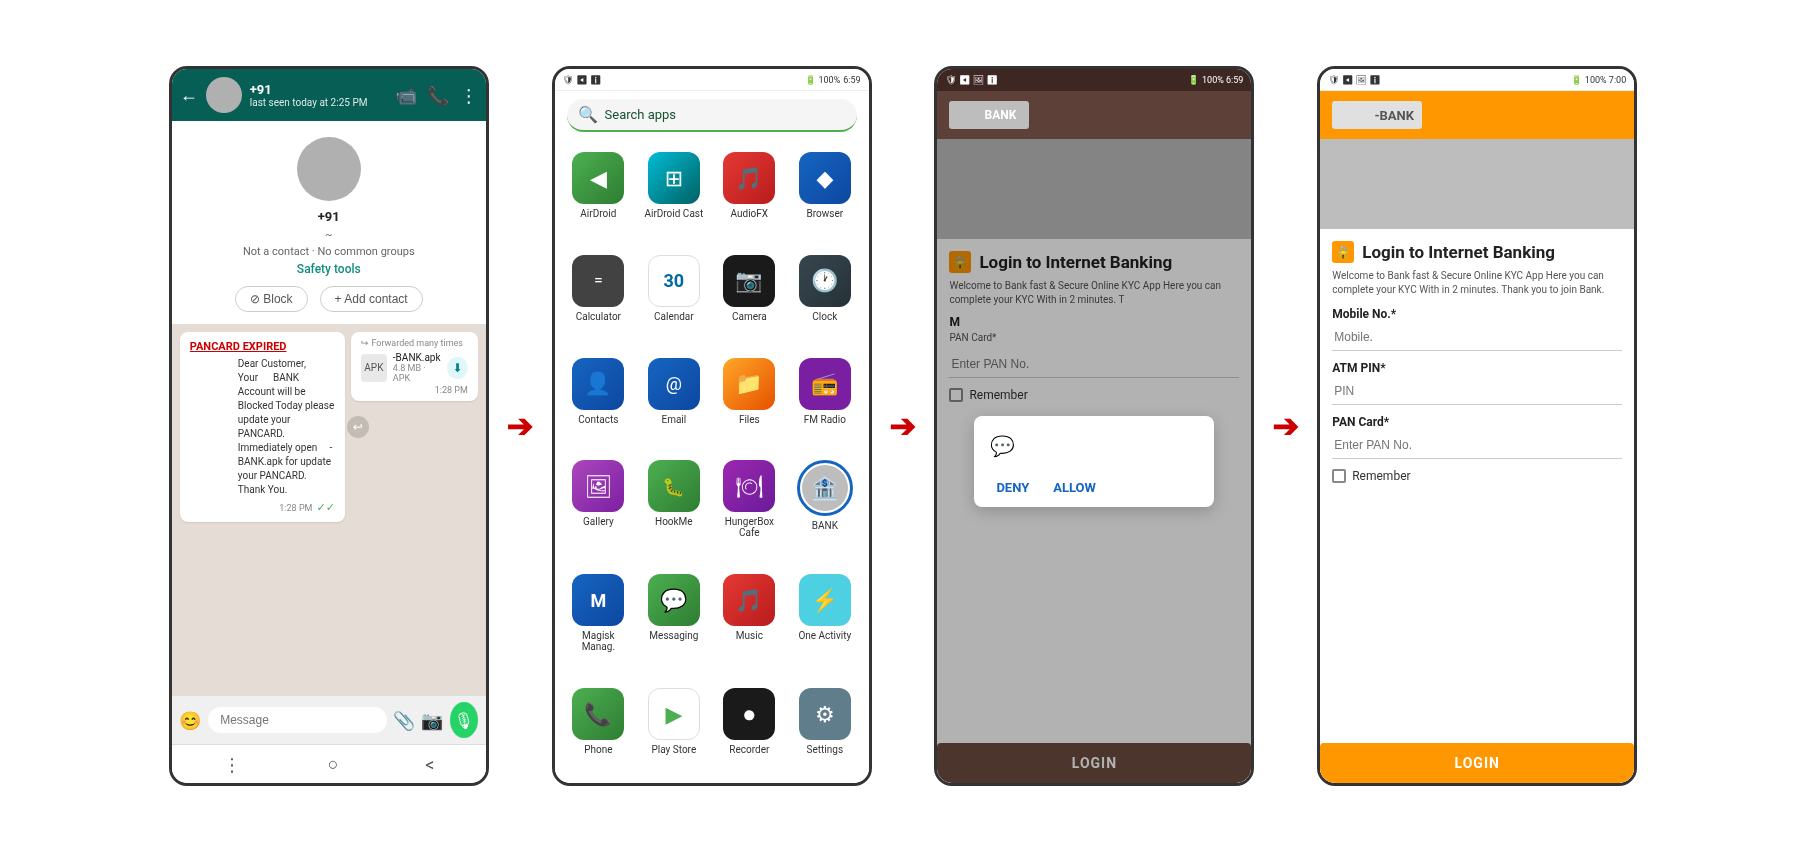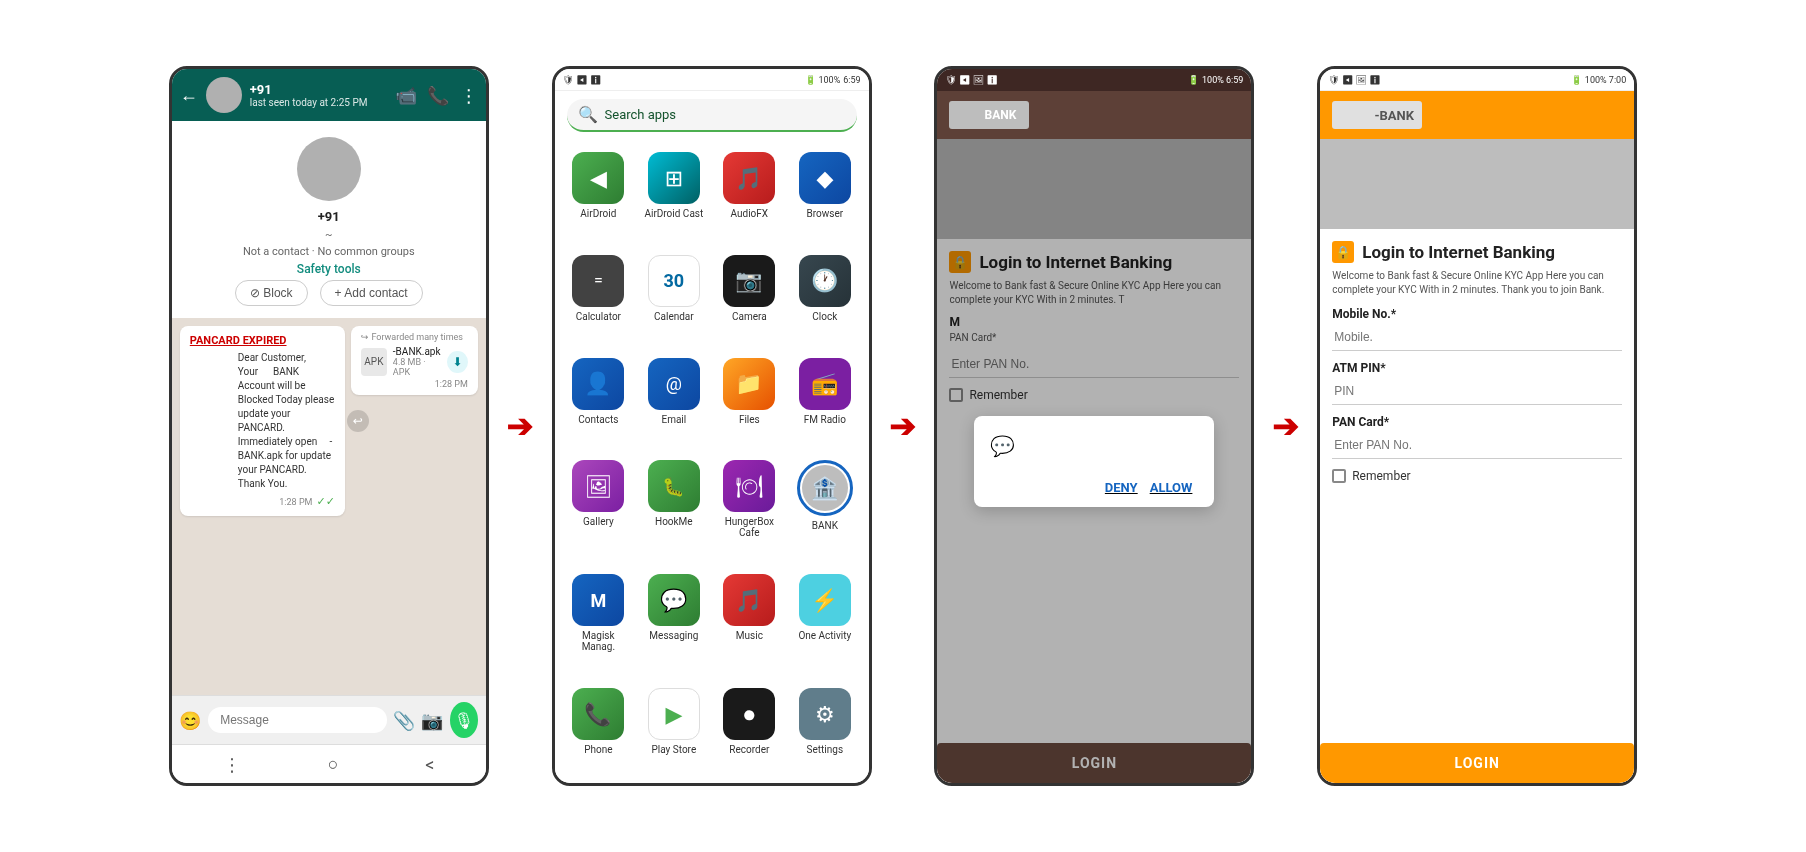--- a/index.html
+++ b/index.html
@@ -88,21 +88,21 @@
       gap: 4px;
     }
     .wa-profile-avatar {
       width: 64px; height: 64px; border-radius: 50%;
       background: #b0b0b0;
     }
     .wa-phone-num { font-size: 13px; font-weight: bold; color: #222; margin-top: 4px; }
     .wa-tilde { font-size: 11px; color: #666; }
     .wa-no-contact { font-size: 11px; color: #666; }
     .wa-safety-tools { font-size: 12px; color: #128c7e; font-weight: 500; }
-    .wa-action-buttons { display: flex; gap: 12px; }
+    .wa-action-buttons { display: flex; gap: 12px; margin-top: 6px; }
     .wa-btn {
       border: 1px solid #ccc; border-radius: 20px;
       padding: 5px 14px; font-size: 12px; color: #555;
       background: #fff; display: flex; align-items: center; gap: 4px;
       cursor: pointer;
     }
     .wa-messages-area {
       flex: 1;
       padding: 8px;
       display: flex;
@@ -338,21 +338,21 @@
     .dialog-box {
       background: #fff;
       border-radius: 8px;
       padding: 16px 16px 8px;
       width: 240px;
       box-shadow: 0 4px 16px rgba(0,0,0,0.2);
     }
     .dialog-title-row { display: flex; align-items: flex-start; gap: 10px; margin-bottom: 10px; }
     .dialog-icon { font-size: 20px; color: #555; margin-top: 2px; }
     .dialog-title { font-size: 14px; font-weight: bold; color: #222; line-height: 1.3; }
-    .dialog-actions { display: flex; justify-content: flex-end; padding-top: 8px; text-decoration: underline; }
+    .dialog-actions { display: flex; justify-content: flex-start; gap: 12px; padding-top: 8px; }
     .dialog-btn { font-size: 13px; font-weight: bold; color: #1565c0; cursor: pointer; padding: 4px 6px; }
 
     
     .bank4-statusbar {
       background: #fff;
       color: #333;
       font-size: 10px;
       padding: 3px 8px;
       display: flex;
       justify-content: space-between;

